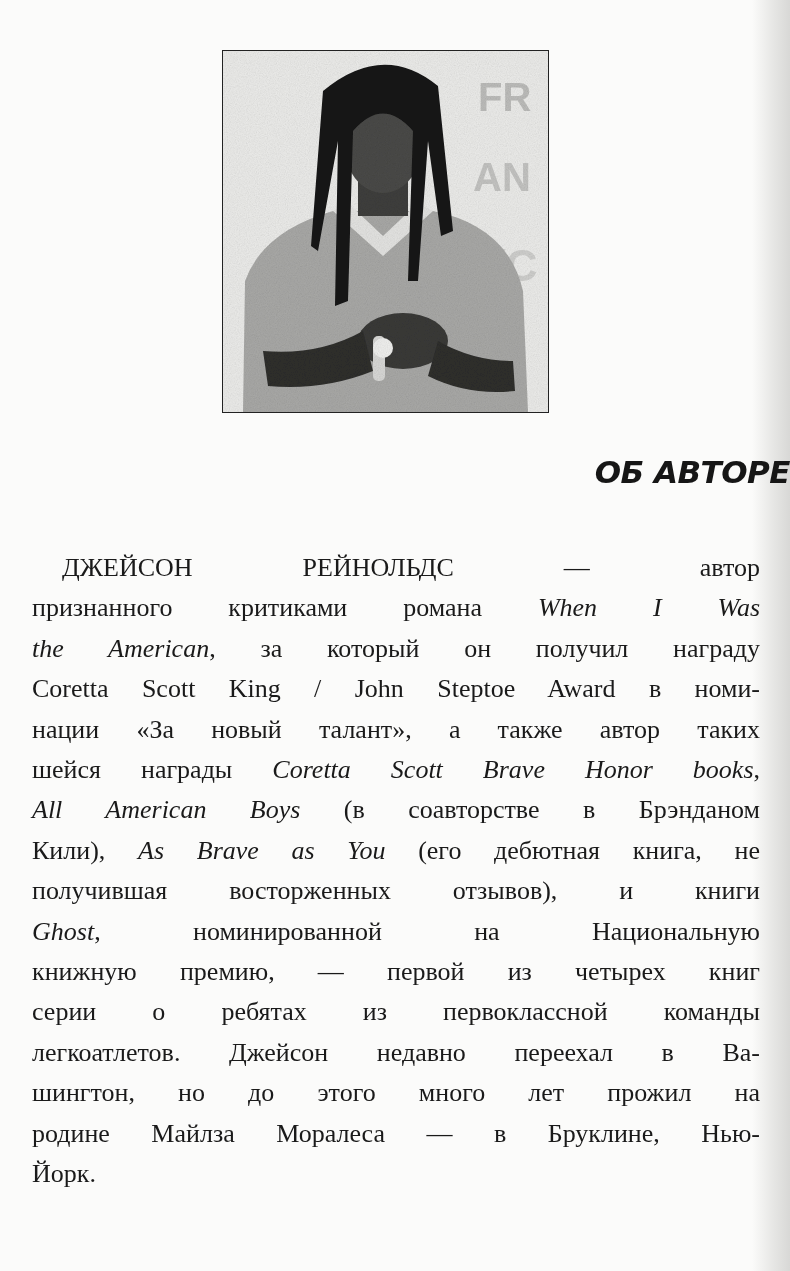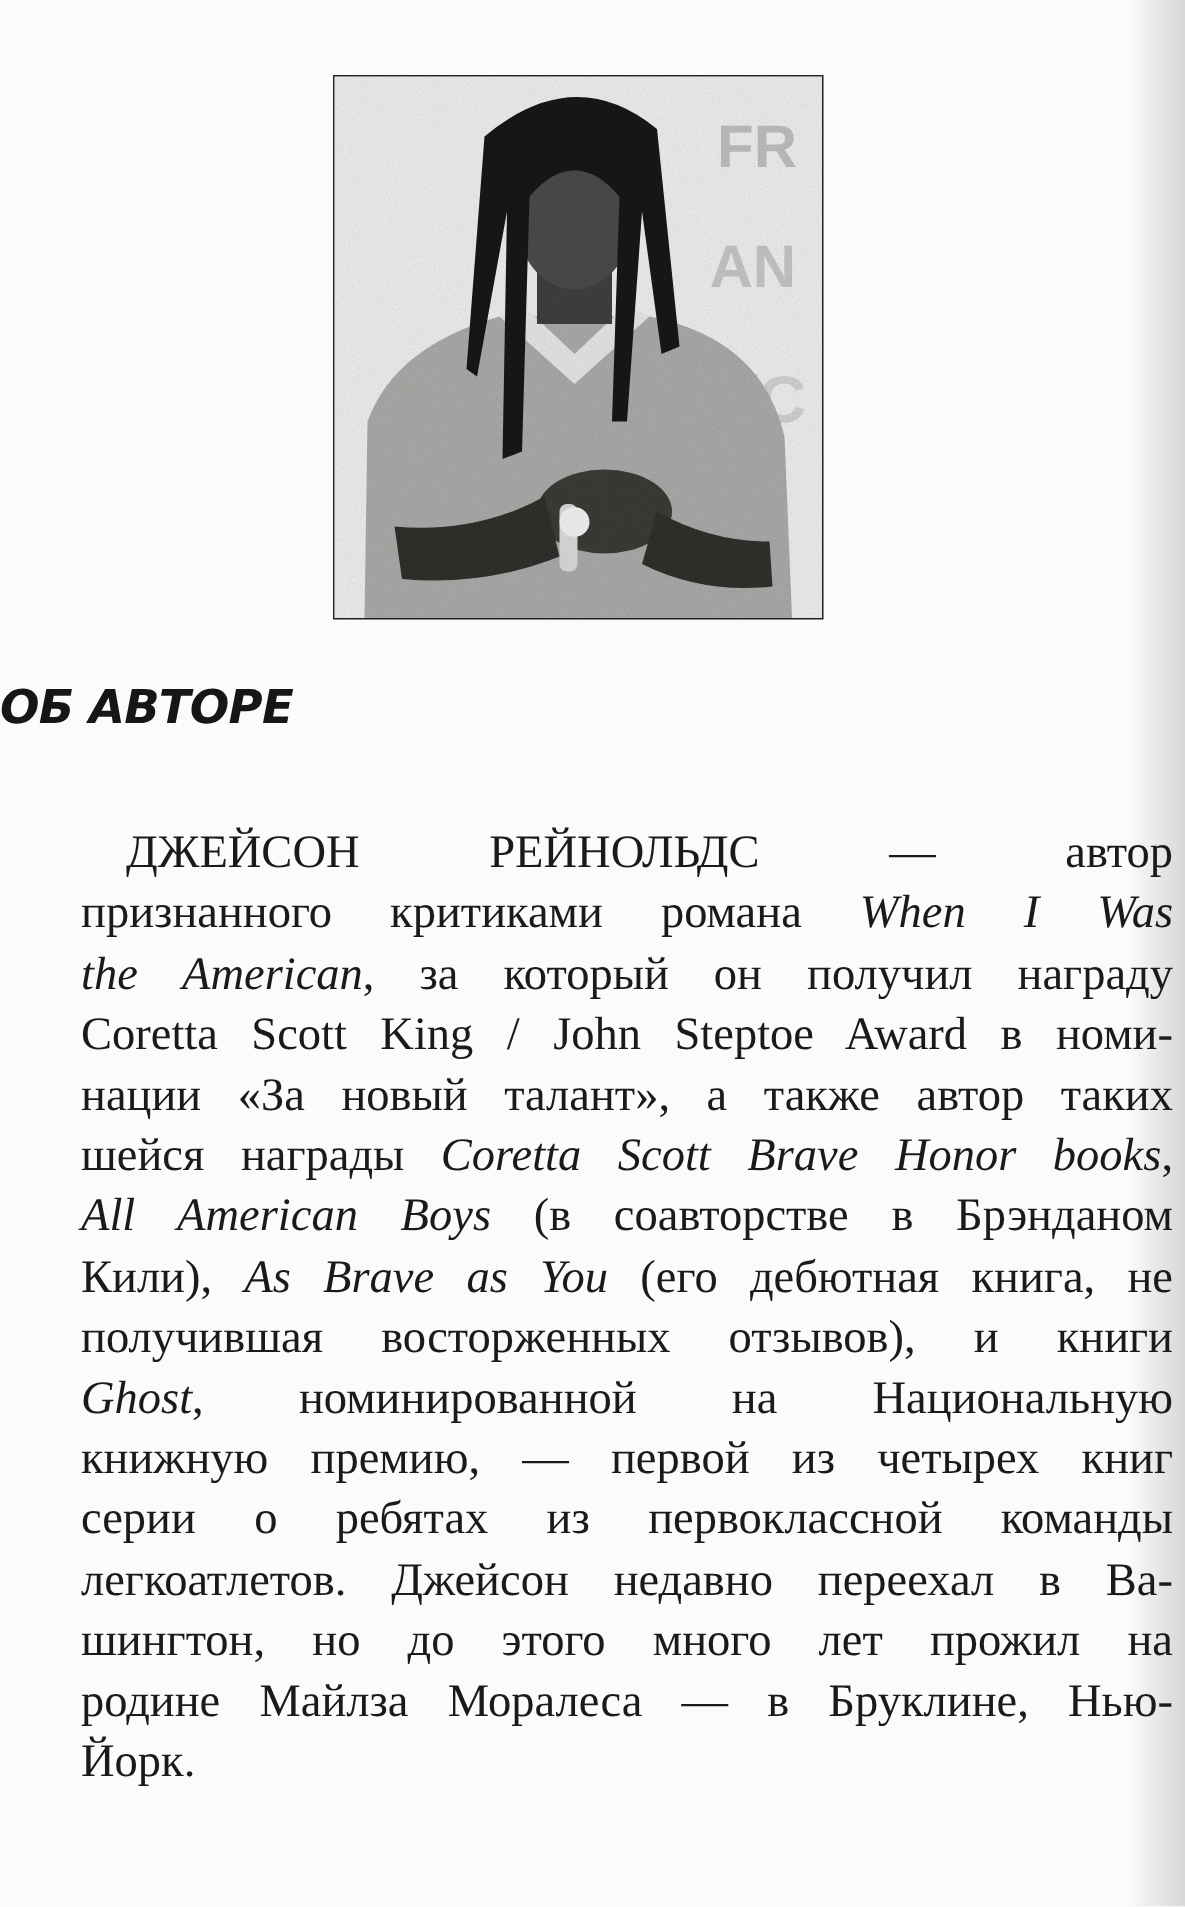--- a/index.html
+++ b/index.html
@@ -16,28 +16,28 @@
     pointer-events: none;
   }
   .photo-frame {
     position: absolute; left: 222px; top: 50px; width: 325px; height: 361px;
     border: 1.5px solid #222;
     background: #e9e9e7;
     overflow: hidden;
   }
   .photo-frame svg { display: block; width: 100%; height: 100%; }
   .section-title {
-    position: absolute; left: 0; width: 790px; top: 454px; text-align: left;
+    position: absolute; left: 0; width: 790px; top: 454px; text-align: right;
     font-family: "DejaVu Sans", "Liberation Sans", sans-serif;
     font-weight: bold; font-style: italic;
     font-size: 31px; letter-spacing: -0.5px; color: #161616;
   }
   .bio {
-    position: absolute; left: 54px; top: 548px; width: 728px;
-    font-size: 31px; line-height: 40.4px;
+    position: absolute; left: 32px; top: 548px; width: 728px;
+    font-size: 26px; line-height: 40.4px;
   }
   .bio .line {
     display: block; white-space: nowrap;
     text-align: justify; text-align-last: justify;
   }
   .bio .line.last { text-align-last: left; }
   .bio .line.indent { padding-left: 30px; }
   .bio i { font-style: italic; margin-top: 45px; }
 </style>
 </head>

